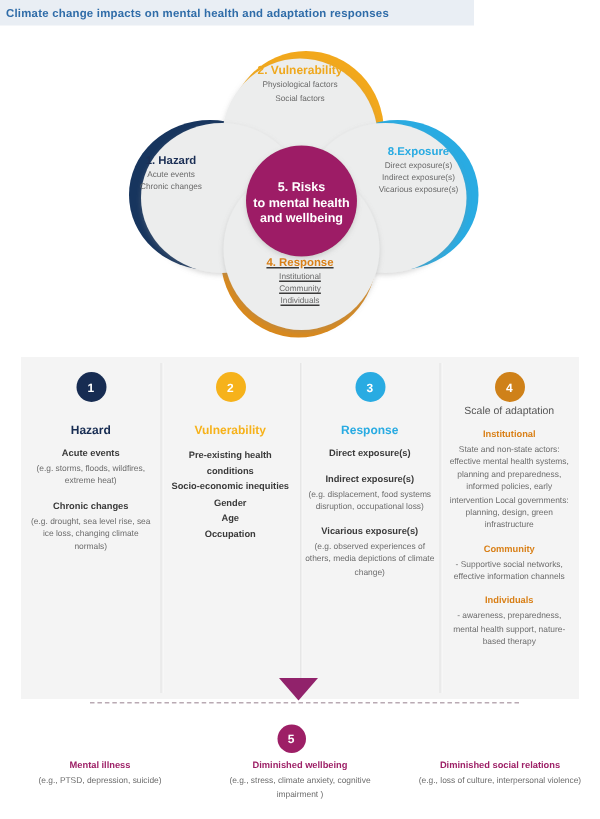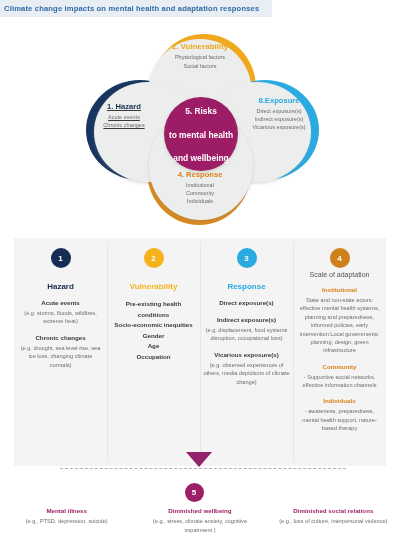--- a/index.html
+++ b/index.html
@@ -3,48 +3,48 @@
 <meta charset="utf-8">
 <style>
   html,body{margin:0;padding:0;}
   body{
     width:400px;height:546px;position:relative;overflow:hidden;
     background:#ffffff;
     font-family:"Liberation Sans","DejaVu Sans",sans-serif;
     color:#3b3b3b;
   }
   .title-bar{
-    position:absolute;left:0;top:0;width:272px;height:17px;
+    position:absolute;left:0;top:0;width:316px;height:17px;
     background:#e9eef4;
     display:flex;align-items:center;
   }
   .title-bar .t{
     font-size:7.6px;font-weight:bold;color:#2f6ca8;padding-left:4px;letter-spacing:.02em;
     white-space:nowrap;
   }
 
   
   .flower{position:absolute;left:0;top:18px;width:400px;height:212px;}
   .flower svg{display:block;}
   .petal-label{position:absolute;text-align:center;line-height:1.22;}
   .petal-label .hd{font-weight:bold;font-size:7.6px;display:block;margin-bottom:1.5px;}
   .petal-label .ln{font-size:5.5px;color:#6a6a6a;display:block;line-height:1.5;}
 
   #lbl-vuln{left:150px;top:24px;width:100px;}
   #lbl-vuln .hd{color:#efa81e;font-size:8px;}
-  #lbl-haz{left:86px;top:84px;width:76px;text-decoration:underline;}
+  #lbl-haz{left:76px;top:84px;width:76px;}
   #lbl-haz .hd{color:#1b2f55;}
   #lbl-exp{left:236px;top:78px;width:86px;}
   #lbl-exp .hd{color:#29abe2;}
-  #lbl-resp{left:150px;top:152px;width:100px;}
+  #lbl-resp{left:150px;top:152px;width:100px;text-decoration:underline;}
   #lbl-resp .hd{color:#d98018;}
 
   .center-text{
     position:absolute;left:156px;top:88px;width:90px;height:58px;
-    display:flex;flex-direction:column;align-items:center;justify-content:space-between;
+    display:flex;flex-direction:column;align-items:center;justify-content:center;
     color:#fff;font-weight:bold;font-size:8.4px;line-height:1.3;text-align:center;
   }
 
   
   .panel{
     position:absolute;left:14px;top:238px;width:372px;height:228px;
     background:#f4f4f4;
   }
   .cols{
     position:absolute;left:14px;top:238px;width:372px;height:228px;

